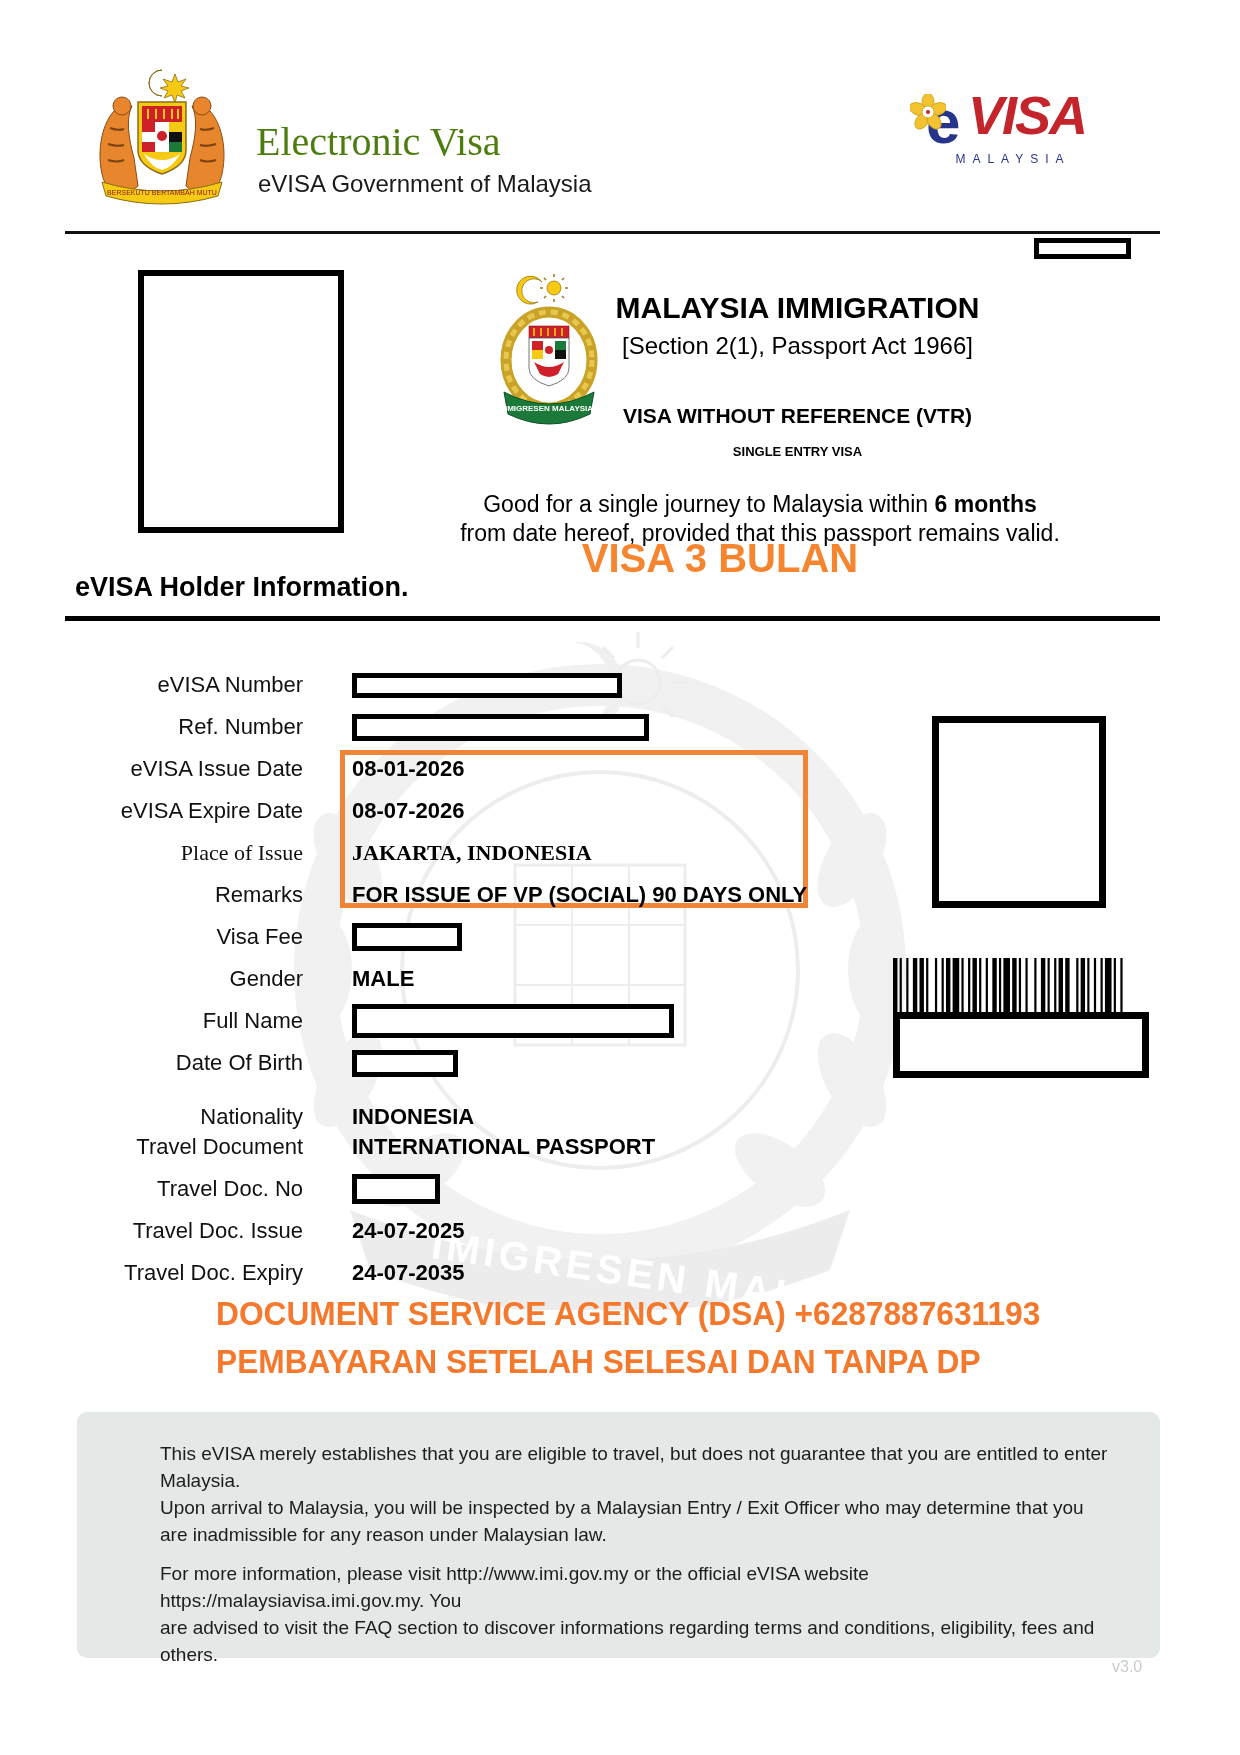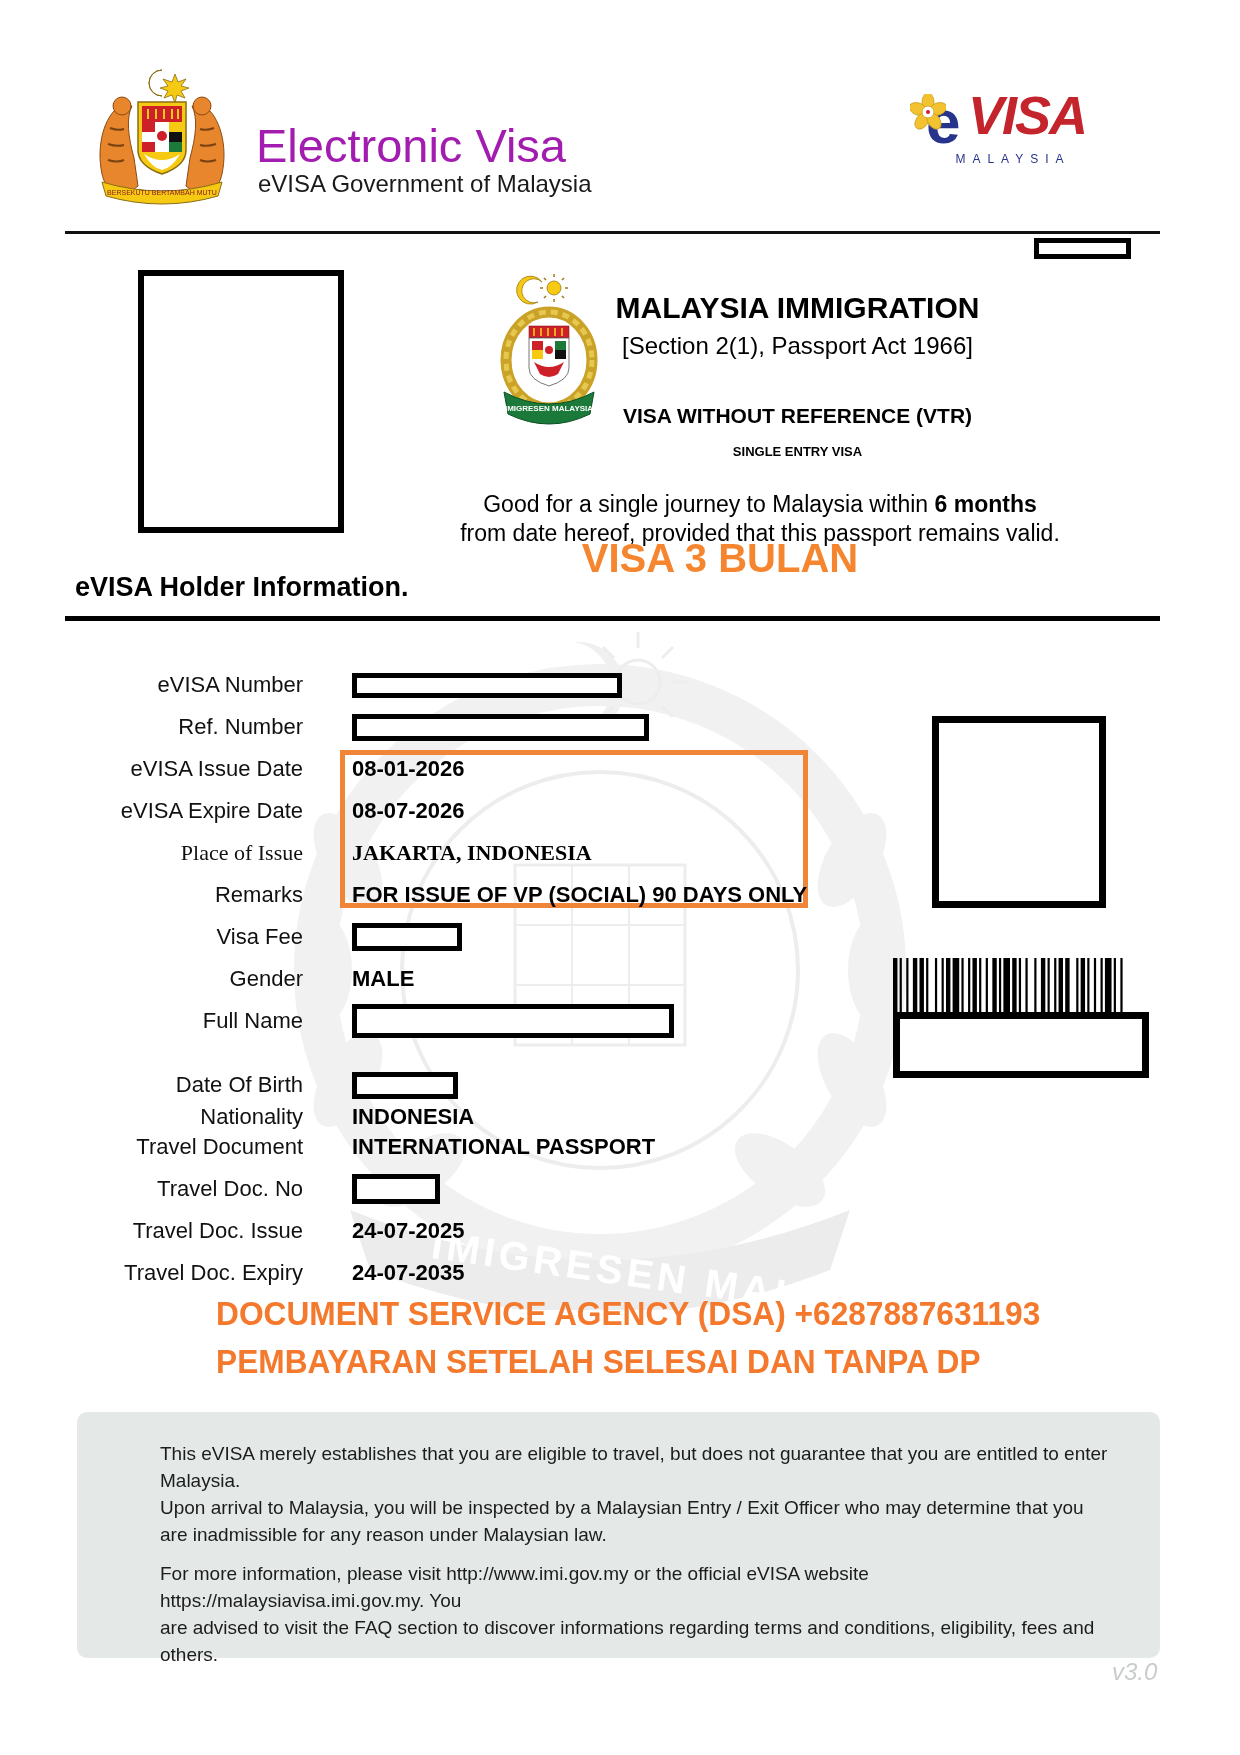--- a/index.html
+++ b/index.html
@@ -1,20 +1,20 @@
 <!DOCTYPE html>
 <html style="--accent-orange: #F08437; --dsa-orange: #F4792C; --banner-orange: #F5862F; --disclaimer-bg: #E4E9E8; --version-gray: #C8CDCB; --logo-red: #C4242B;"><head>
 <meta charset="utf-8">
 <style>
   html,body{margin:0;padding:0;background:#ffffff;}
   .page{position:relative;width:1240px;height:1755px;background:#ffffff;overflow:hidden;
         font-family:"Liberation Sans", sans-serif;color:#000;}
   .abs{position:absolute;}
   
-  .doc-title{left:256px;top:118px;font-size:47px;color:#a21caf;}
+  .doc-title{left:256px;top:118px;font-size:40px;color:#4d7c0f;font-family:Liberation Serif, serif;}
   .doc-subtitle{left:258px;top:170px;font-size:24px;color:#1a1a1a;}
   .evisa-logo{left:912px;top:92px;width:196px;height:80px;}
   .evisa-e{position:absolute;left:14px;top:-6px;font-size:62px;font-weight:bold;color:#27348B;}
   .evisa-visa{position:absolute;left:56px;top:-8px;font-size:54px;font-weight:bold;font-style:italic;
               letter-spacing:-2px;color:var(--logo-red);}
   .evisa-country{position:absolute;left:10px;top:60px;width:182px;text-align:center;
                  font-size:12px;letter-spacing:7px;color:#27348B;}
   .flower{position:absolute;left:-2px;top:2px;}
   .divider{left:65px;top:231px;width:1095px;height:3px;background:#111;}
   .redact-top{left:1034px;top:238px;width:97px;height:21px;border:5px solid #000;background:#fff;box-sizing:border-box;}
@@ -45,21 +45,21 @@
   
   .dsa{left:216px;width:860px;font-size:33px;font-weight:bold;color:var(--dsa-orange);
        transform:scaleX(.96);transform-origin:left;white-space:nowrap;}
   .dsa1{top:1295px;} .dsa2{top:1343px;}
   
   .disclaimer{left:77px;top:1412px;width:1083px;height:246px;background:var(--disclaimer-bg);
               border-radius:10px;box-sizing:border-box;padding:28px 40px 0 83px;}
   .disc-h{font-size:21px;font-weight:bold;margin:0 0 22px 0;}
   .disc-line{font-size:19px;line-height:27px;color:#1c1c1c;}
   .disc-gap{height:12px;}
-  .version{left:1112px;top:1658px;font-size:24px;color:var(--version-gray);font-style:italic;}
+  .version{left:1112px;top:1658px;font-size:16px;color:var(--version-gray);}
   .watermark{left:230px;top:610px;width:740px;height:700px;z-index:0;}
   .z{z-index:1;}
 </style>
 </head>
 <body>
 
 <div class="page">
 
   <svg class="abs watermark" viewBox="0 0 740 700">
     <g stroke="#efefef" fill="none">
@@ -226,21 +226,21 @@
         <div class="f-redact" style="width: 110px; height: 28px;"></div>
       </div>
       <div class="field-row" style="top: 962px;">
         <div class="f-label">Gender</div>
         <div class="f-value">MALE</div>
       </div>
       <div class="field-row" style="top: 1004px;">
         <div class="f-label">Full Name</div>
         <div class="f-redact" style="width: 322px; height: 34px;"></div>
       </div>
-      <div class="field-row" style="top: 1068px;">
+      <div class="field-row" style="top: 1046px;">
         <div class="f-label">Date Of Birth</div>
         <div class="f-redact" style="width: 106px; height: 27px;"></div>
       </div>
       <div class="field-row" style="top: 1100px;">
         <div class="f-label">Nationality</div>
         <div class="f-value">INDONESIA</div>
       </div>
       <div class="field-row" style="top: 1130px;">
         <div class="f-label">Travel Document</div>
         <div class="f-value">INTERNATIONAL PASSPORT</div>

